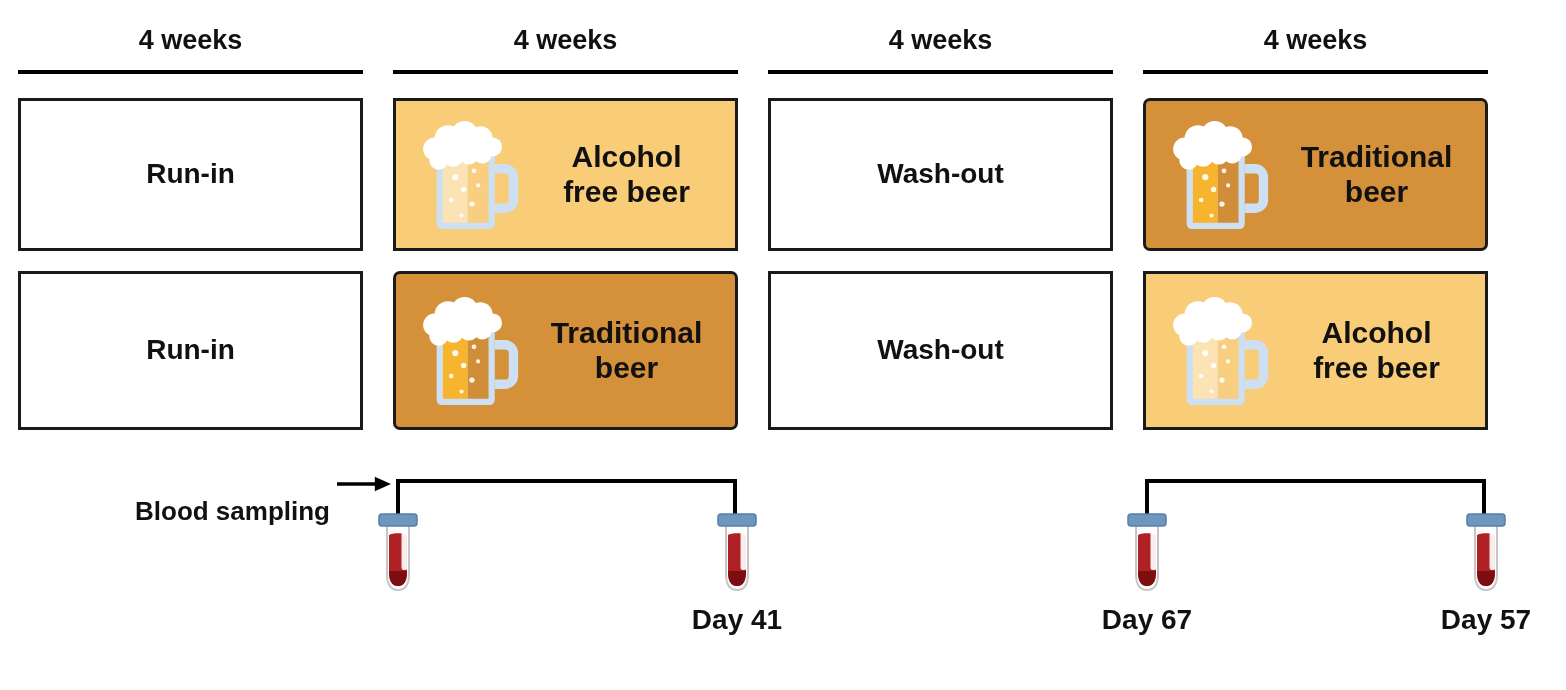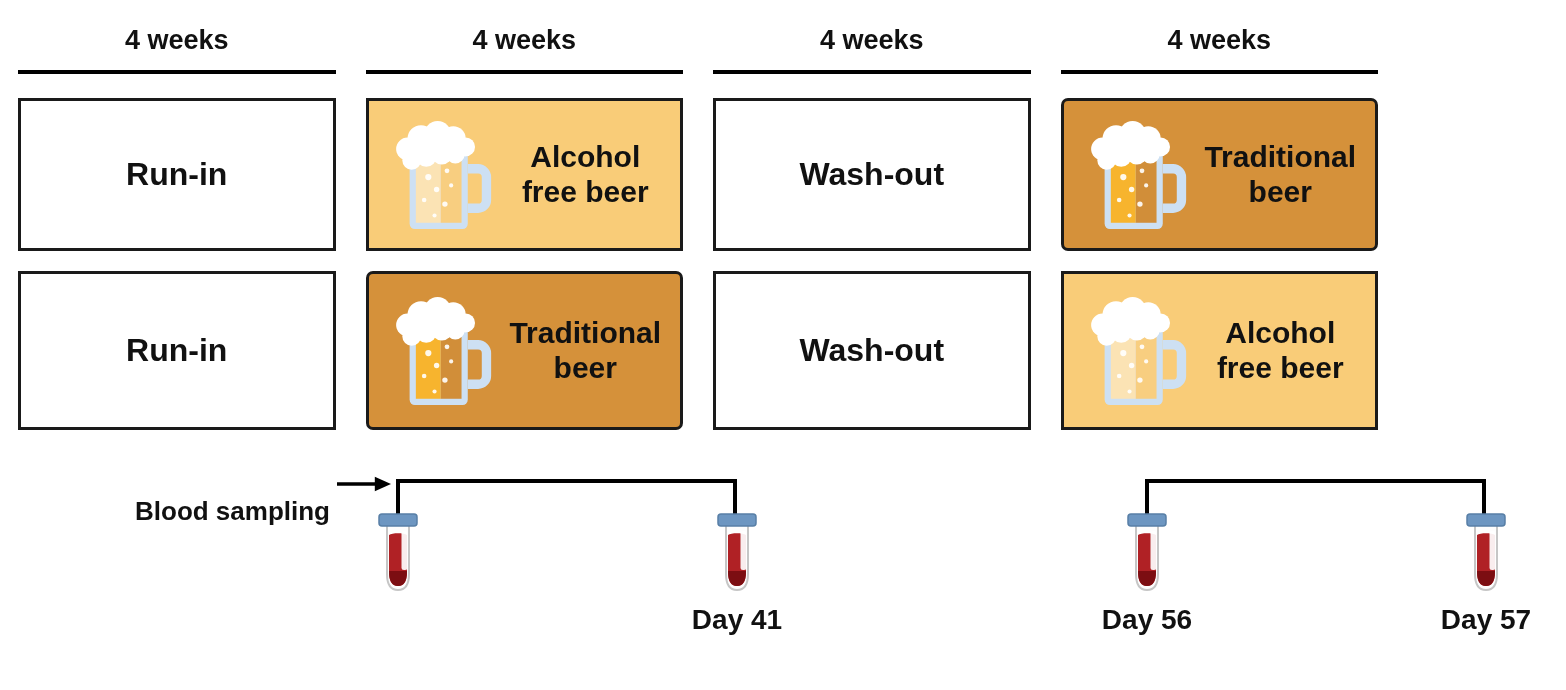--- a/index.html
+++ b/index.html
@@ -6,38 +6,38 @@
   .canvas{
     position:relative;
     width:1566px;height:690px;
     background:#fff;
     font-family:"Liberation Sans","DejaVu Sans",sans-serif;
     color:var(--text-color,#111);
     overflow:hidden;
   }
   
   .grid{
-    position:absolute;left:18px;top:0;width:1360px;
+    position:absolute;left:18px;top:0;width:1470px;
     display:flex;gap:30px;
   }
   .col{width:345px;display:flex;flex-direction:column;}
   .duration{
     height:70px;display:flex;align-items:flex-end;justify-content:center;
     font-size:27px;font-weight:700;padding-bottom:14px;box-sizing:border-box;
   }
   .duration-line{border-top:4px solid var(--line-color,#000);margin-bottom:24px;}
   .box{
     height:153px;border:3px solid var(--box-border,#1a1a1a);
     background:#fff;box-sizing:border-box;
     display:flex;align-items:center;justify-content:center;
     margin-bottom:20px;
   }
   .box:last-child{height:159px;margin-bottom:0;}
   .box-label{
-    font-size:32px;font-weight:700;text-align:center;line-height:1.15;
+    font-size:28px;font-weight:700;text-align:center;line-height:1.15;
     white-space:pre-line;
   }
   .box.alcohol_free{background:var(--alcohol-free-bg,#f9cc78);}
   .box.traditional{background:var(--traditional-bg,#d5913a);border-radius:7px;}
   .box.alcohol_free,.box.traditional{justify-content:center;padding:0 10px 0 24px;}
   .box.alcohol_free .box-label,.box.traditional .box-label{flex:1;font-size:30px;}
   .mug{width:108px;height:118px;flex-shrink:0;}
   .mug.af{--beer-left:var(--af-beer-light,#fbe3b4);--beer-right:var(--af-beer-dark,#f8ce80);}
   .mug.trad{--beer-left:var(--trad-beer-light,#f6b330);--beer-right:var(--trad-beer-dark,#d18e39);}
   
@@ -184,16 +184,16 @@
       <use href="#tube"></use>
     </svg>
   <svg class="tube t3">
       <use href="#tube"></use>
     </svg>
   <svg class="tube t4">
       <use href="#tube"></use>
     </svg>
 
   <div class="day-label d2">Day 41</div>
-  <div class="day-label d3">Day 56</div>
+  <div class="day-label d3">Day 67</div>
   <div class="day-label d4">Day 57</div>
 
 </div>
 
 </body></html>

